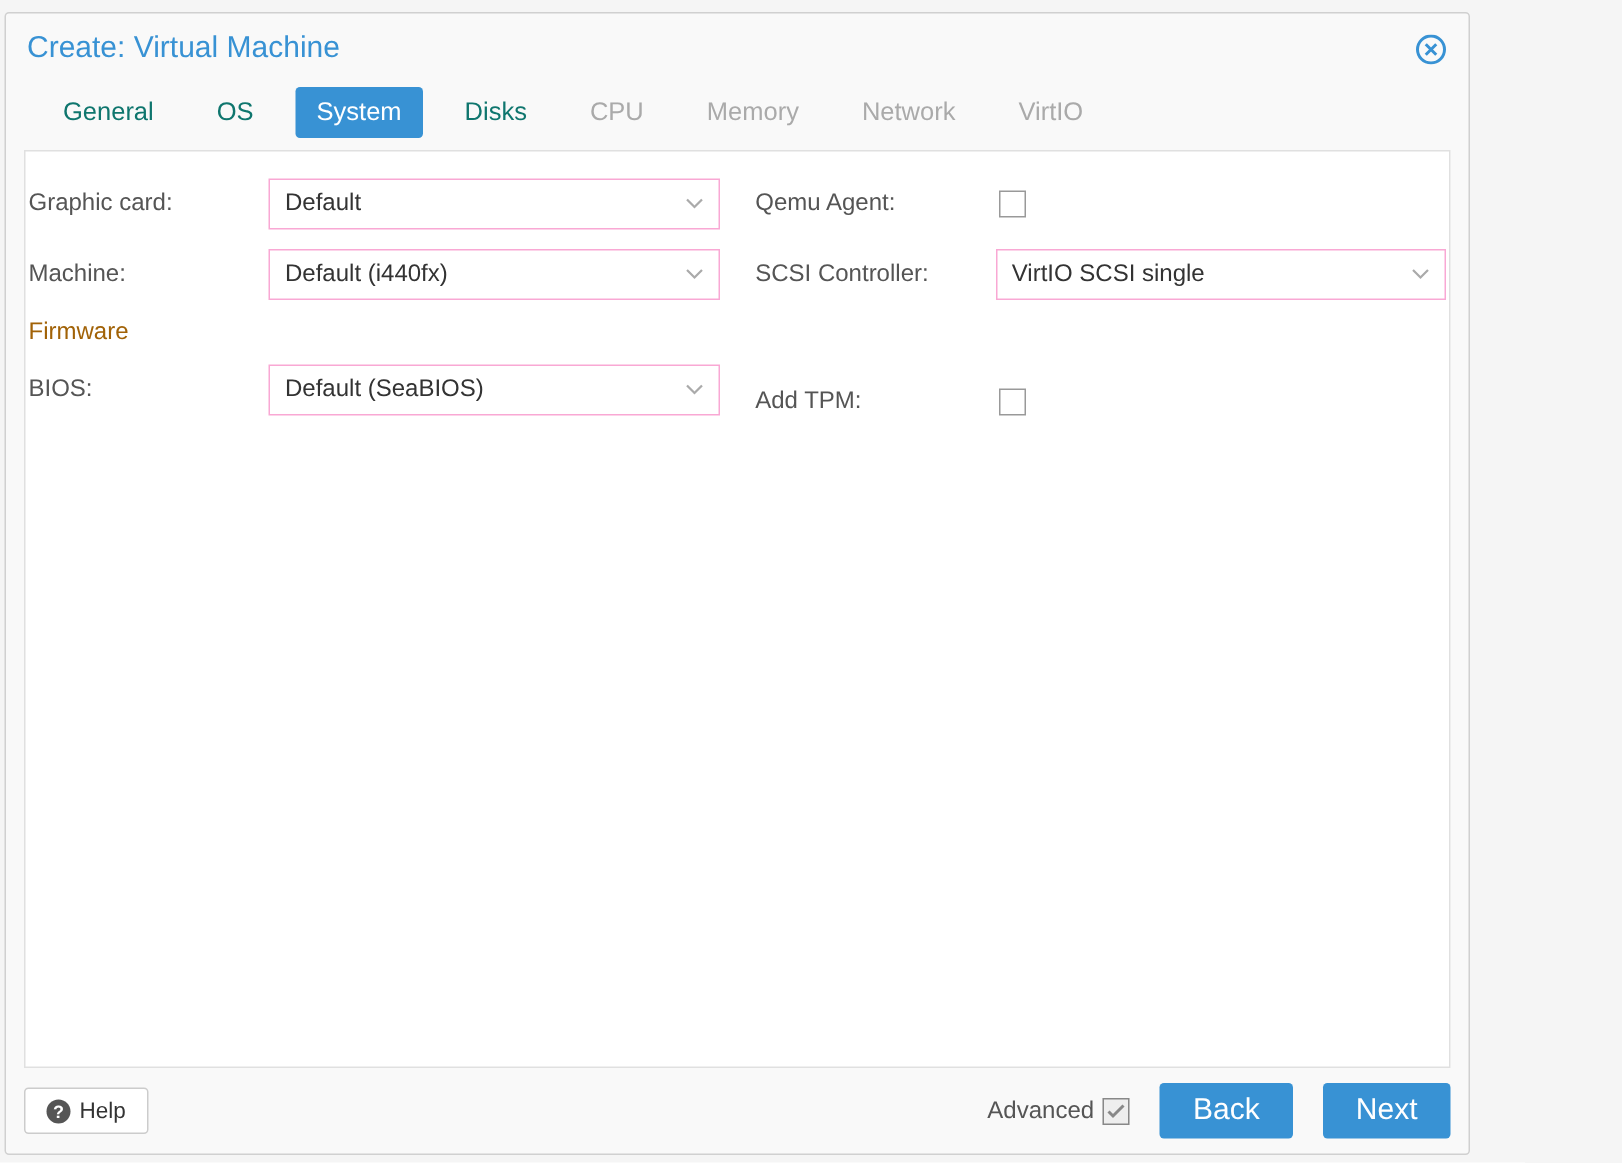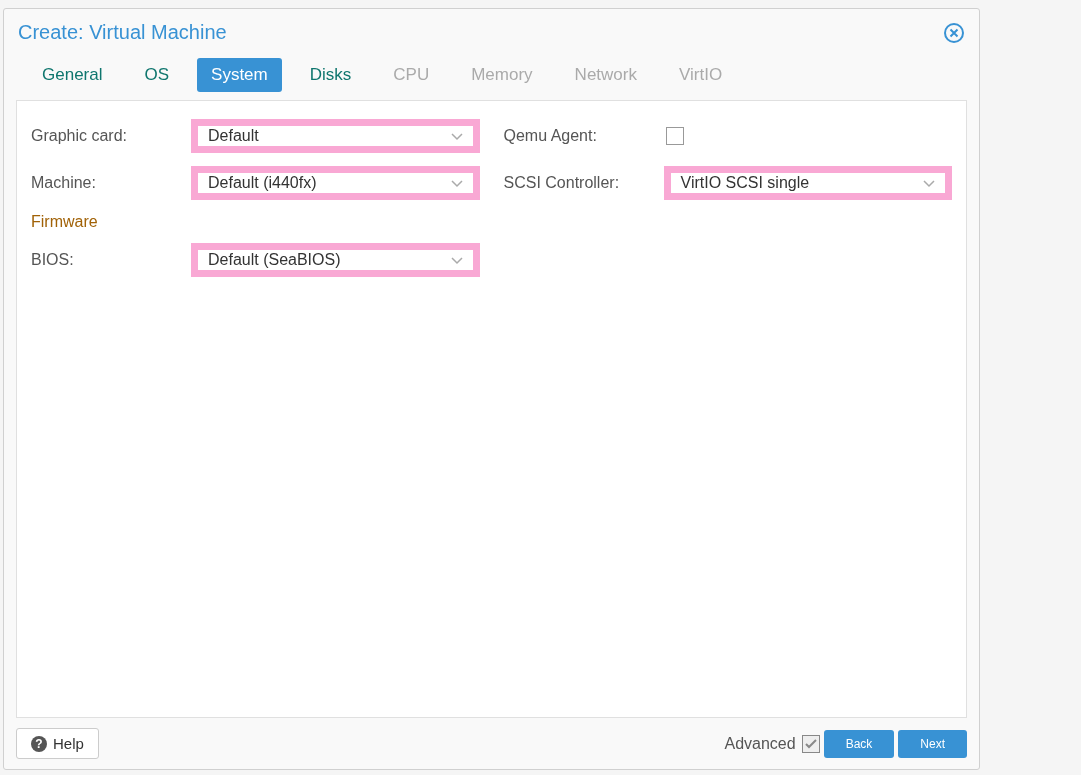--- a/index.html
+++ b/index.html
@@ -60,21 +60,21 @@
     }
     .tab.disabled {
       color: #aaa;
       cursor: default;
     }
     .content {
       flex: 1;
       background: #fff;
       border: 1px solid #e0e0e0;
       margin: 8px 12px 10px 12px;
-      padding: 18px 14px;
+      padding: 18px 2px;
       display: flex;
       gap: 24px;
     }
     .col { flex: 1; }
     .row {
       display: flex;
       align-items: center;
       margin-bottom: 13px;
       min-height: 34px;
     }
@@ -86,21 +86,21 @@
     }
     .section-label {
       color: #a16207;
       font-size: 16px;
       font-weight: 400;
       margin: 6px 0 12px 0;
     }
     .dropdown {
       flex: 1;
       height: 34px;
-      border: 7px solid #f9a8d4;
+      border: 1px solid #f9a8d4;
       background: #fff;
       display: flex;
       align-items: center;
       justify-content: space-between;
       padding: 0 10px;
       cursor: pointer;
       font-size: 16px;
       color: #333;
     }
     .dropdown .chevron {
@@ -128,21 +128,21 @@
       background: #fff;
       padding: 6px 14px;
       border-radius: 3px;
       font-size: 15px;
       color: #333;
       cursor: pointer;
     }
     .footer-right {
       display: flex;
       align-items: center;
-      gap: 4px;
+      gap: 20px;
     }
     .adv-label {
       color: #555;
       font-size: 16px;
       display: flex;
       align-items: center;
       gap: 6px;
     }
     .adv-check {
       width: 18px;
@@ -150,21 +150,21 @@
       border: 1px solid #888;
       background: #eee;
       display: flex;
       align-items: center;
       justify-content: center;
     }
     .btn {
       padding: 7px 22px;
       border: none;
       border-radius: 3px;
-      font-size: 12px;
+      font-size: 20px;
       color: #fff;
       background: #3892d4;
       cursor: pointer;
     }
     .help-icon-circle {
       width: 16px;
       height: 16px;
       border-radius: 50%;
       background: #555;
       color: #fff;
@@ -248,20 +248,24 @@
         <div class="dropdown">
           <span>VirtIO SCSI single</span>
           <span class="chevron">
             <svg width="12" height="8" viewBox="0 0 12 8">
                 <path d="M1 1 L6 6 L11 1" stroke="#aaa" stroke-width="1.5" fill="none"></path>
               </svg>
           </span>
         </div>
       </div>
       <div style="height:38px"></div>
+      <div class="row">
+        <div class="label">Add TPM:</div>
+        <div class="checkbox"></div>
+      </div>
     </div>
   </div>
 
   <div class="footer">
     <div class="help-btn">
       <span class="help-icon-circle">?</span>
       <span>Help</span>
     </div>
     <div class="footer-right">
       <div class="adv-label">

